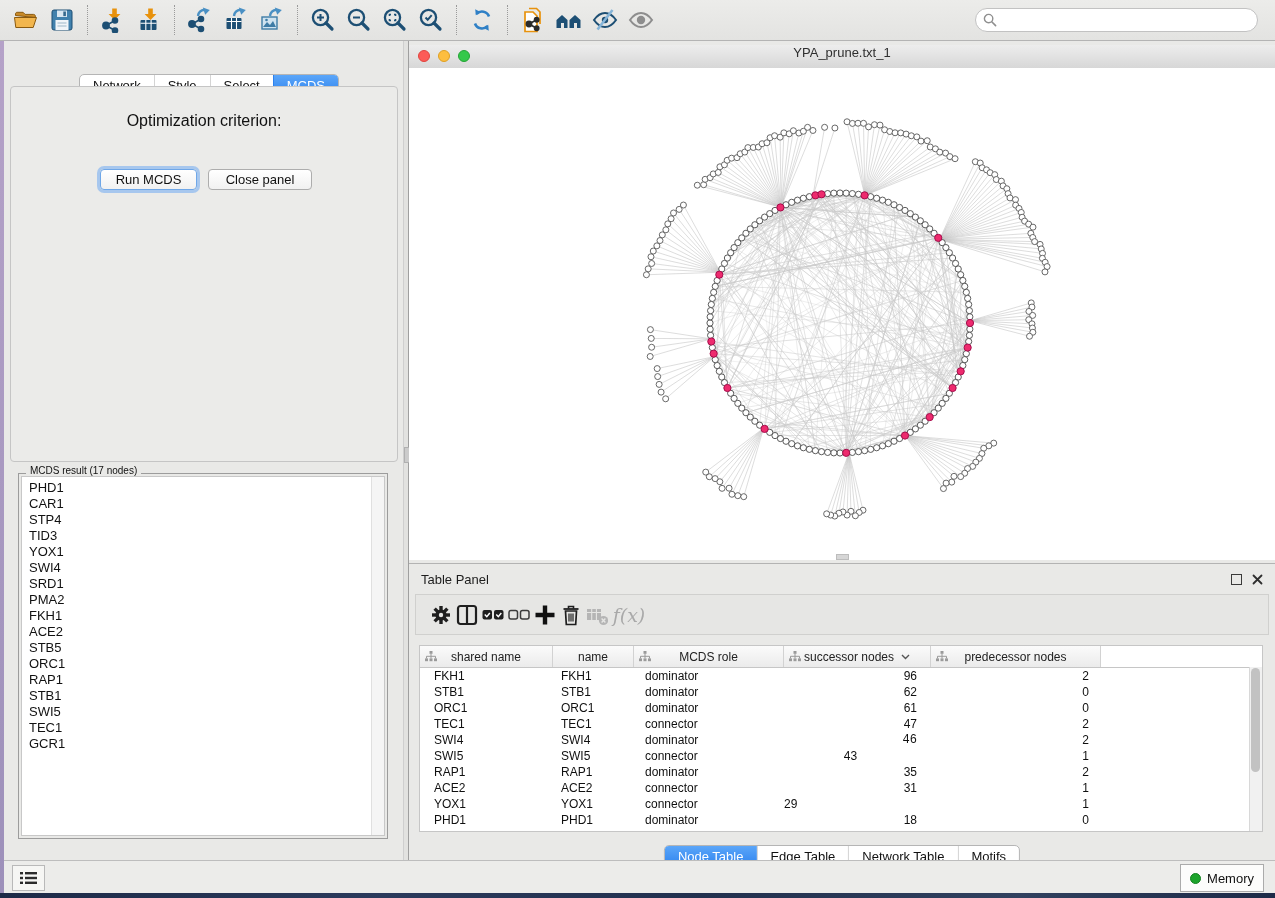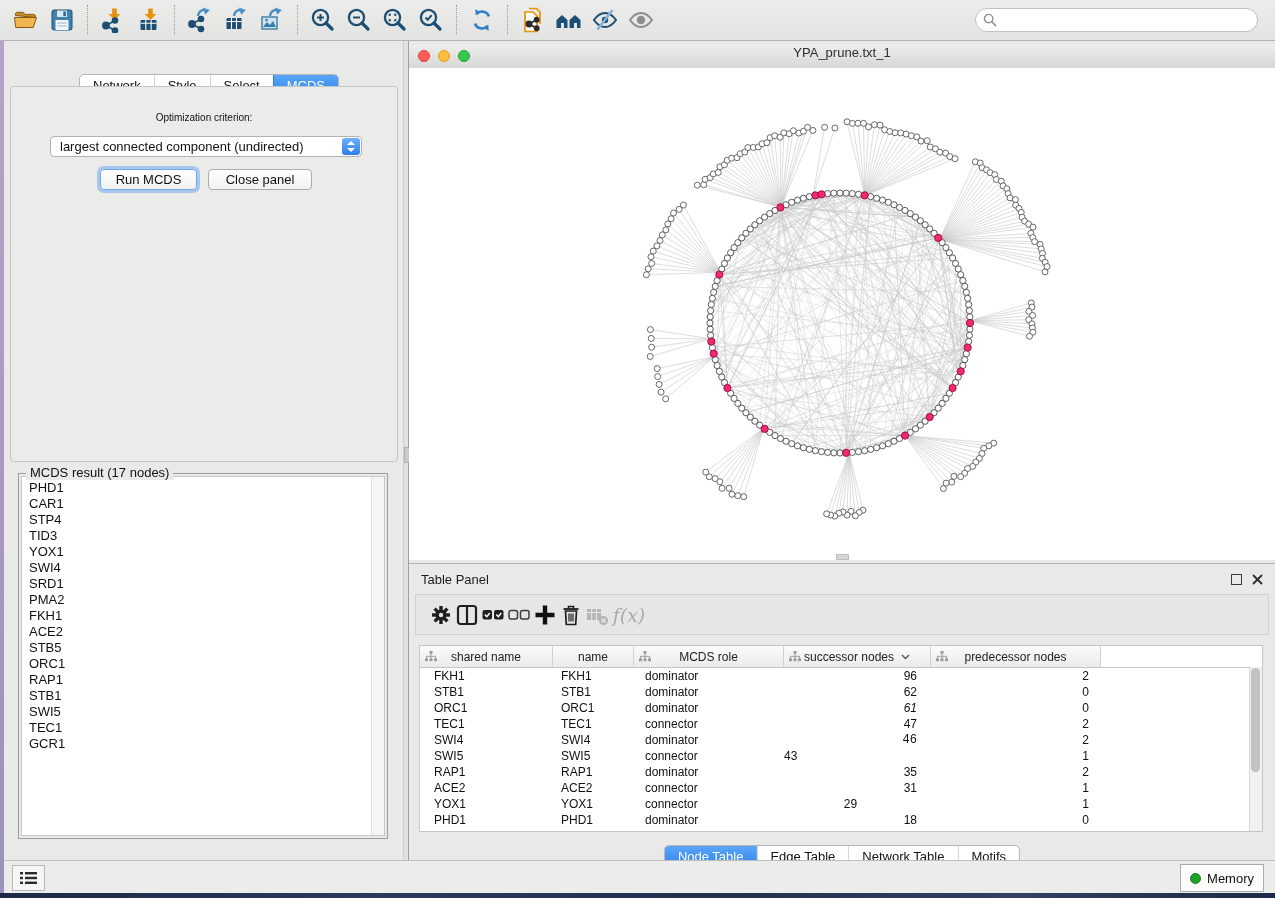--- a/index.html
+++ b/index.html
@@ -29,34 +29,34 @@
   .float-btn{width:9px;height:9px;border:1.6px solid #3a3a3a;display:inline-block;}
   .close-btn{display:inline-flex;}
   .seg{display:inline-flex;background:#fff;border:1px solid #b5b5b5;border-radius:5px;height:21px;
     font-size:13px;overflow:hidden;box-shadow:0 1px 0 rgba(255,255,255,.6);}
   .seg-item{display:flex;align-items:center;padding:0 13px;border-left:1px solid #d4d4d4;color:#111;white-space:nowrap;}
   .seg-item:first-child{border-left:none;}
   .seg-item.sel{background:linear-gradient(#5ba6f9,#2d82ee);color:#fff;border-left-color:#2d82ee;}
   .cp-tabs{position:absolute;left:75px;top:33px;}
   .cp-inner{position:absolute;left:6px;top:45px;width:386px;height:374px;background:#ebebe9;
     border:1px solid #c5c5c5;border-radius:4px;}
-  .opt-label{position:absolute;top:25px;left:0;width:100%;text-align:center;font-size:10px;color:#111;}
+  .opt-label{position:absolute;top:25px;left:0;width:100%;text-align:center;font-size:16px;color:#111;}
   .combo{position:absolute;left:39px;top:49px;width:312px;height:21px;background:#fff;border:1px solid #b2b2b2;
     border-radius:4px;font-size:13px;display:flex;align-items:center;padding-left:9px;box-sizing:border-box;color:#111;}
   .combo-stepper{position:absolute;right:1px;top:1px;width:18px;height:17px;border-radius:3px;
     background:linear-gradient(#6db1fa,#2d7fe9);}
   .combo-stepper:before,.combo-stepper:after{content:"";position:absolute;left:5px;border-left:4px solid transparent;border-right:4px solid transparent;}
   .combo-stepper:before{top:3px;border-bottom:4px solid #fff;}
   .combo-stepper:after{bottom:3px;border-top:4px solid #fff;}
   .cp-btn{position:absolute;height:21px;border:1px solid #adadad;border-radius:4px;box-sizing:border-box;
     background:linear-gradient(#ffffff,#f1f1f1);font-size:13px;color:#111;display:flex;align-items:center;justify-content:center;
     font-family:"Liberation Sans",sans-serif;}
   .cp-btn.focusring{border-color:#6fa7e8;box-shadow:0 0 0 3px rgba(112,170,242,.55);}
   .mcds-box{position:absolute;left:14px;top:426px;width:370px;height:372px;}
-  .mcds-legend{position:absolute;left:8px;top:-2px;background:#e9e9e7;padding:0 4px;font-size:13px;color:#111;z-index:2;}
+  .mcds-legend{position:absolute;left:8px;top:-2px;background:#e9e9e7;padding:0 4px;font-size:10px;color:#111;z-index:2;}
   .mcds-frame{position:absolute;left:0;top:6px;right:0;bottom:0;border:1px solid #9c9c9c;}
   .mcds-list{position:absolute;left:3px;top:9px;right:3px;bottom:3px;background:#fff;border:1px solid #c8c8c8;
     font-size:13px;line-height:16px;padding:3px 0 0 7px;overflow:hidden;color:#111;}
   .mcds-scroll{position:absolute;right:4px;top:10px;width:12px;bottom:4px;background:#f5f5f5;border-left:1px solid #e0e0e0;}
 
   
   .v-splitter{position:absolute;left:403px;top:41px;width:6px;height:819px;background:#e2e2e0;
     border-left:1px solid #cfcfcf;border-right:1px solid #9f9f9f;box-sizing:border-box;}
   .v-grip{position:absolute;left:0px;top:406px;width:4px;height:14px;background:#cbcbcb;border:1px solid #b0b0b0;}
 
@@ -263,24 +263,20 @@
 
   <div class="control-panel">
     <div class="cp-tabs seg">
         <div class="seg-item">Network</div>
         <div class="seg-item">Style</div>
         <div class="seg-item">Select</div>
         <div class="seg-item sel">MCDS</div>
       </div>
     <div class="cp-inner">
       <div class="opt-label">Optimization criterion:</div>
-      <div class="combo">
-        <span>largest connected component (undirected)</span>
-        <span class="combo-stepper"></span>
-      </div>
       <div class="cp-btn focusring" style="left:89px;top:82px;width:97px;">Run MCDS</div>
       <div class="cp-btn" style="left:197px;top:82px;width:104px;">Close panel</div>
     </div>
     <div class="mcds-box">
       <div class="mcds-legend">MCDS result (17 nodes)</div>
       <div class="mcds-frame"></div>
       <div class="mcds-list">
           <div>PHD1</div>
           <div>CAR1</div>
           <div>STP4</div>
@@ -1198,63 +1194,63 @@
               <div class="td" style="width: 133px; text-align: left; padding-left: 14px;">STB1</div>
               <div class="td" style="width: 81px; text-align: left; padding-left: 8px;">STB1</div>
               <div class="td" style="width: 150px; text-align: left; padding-left: 11px;">dominator</div>
               <div class="td" style="width: 147px; text-align: right; padding-right: 14px;">62</div>
               <div class="td" style="width: 170px; text-align: right; padding-right: 12px;">0</div>
             </div>
             <div class="tr">
               <div class="td" style="width: 133px; text-align: left; padding-left: 14px;">ORC1</div>
               <div class="td" style="width: 81px; text-align: left; padding-left: 8px;">ORC1</div>
               <div class="td" style="width: 150px; text-align: left; padding-left: 11px;">dominator</div>
-              <div class="td" style="width: 147px; text-align: right; padding-right: 14px; font-style: italic;">61</div>
+              <div class="td" style="width: 147px; text-align: right; padding-right: 14px;">61</div>
               <div class="td" style="width: 170px; text-align: right; padding-right: 12px;">0</div>
             </div>
             <div class="tr">
               <div class="td" style="width: 133px; text-align: left; padding-left: 14px;">TEC1</div>
               <div class="td" style="width: 81px; text-align: left; padding-left: 8px;">TEC1</div>
               <div class="td" style="width: 150px; text-align: left; padding-left: 11px;">connector</div>
               <div class="td" style="width: 147px; text-align: right; padding-right: 14px;">47</div>
               <div class="td" style="width: 170px; text-align: right; padding-right: 12px;">2</div>
             </div>
             <div class="tr">
               <div class="td" style="width: 133px; text-align: left; padding-left: 14px;">SWI4</div>
               <div class="td" style="width: 81px; text-align: left; padding-left: 8px;">SWI4</div>
               <div class="td" style="width: 150px; text-align: left; padding-left: 11px;">dominator</div>
               <div class="td" style="width: 147px; text-align: right; padding-right: 14px; font-family: Liberation Mono, monospace;">46</div>
               <div class="td" style="width: 170px; text-align: right; padding-right: 12px;">2</div>
             </div>
             <div class="tr">
               <div class="td" style="width: 133px; text-align: left; padding-left: 14px;">SWI5</div>
               <div class="td" style="width: 81px; text-align: left; padding-left: 8px;">SWI5</div>
               <div class="td" style="width: 150px; text-align: left; padding-left: 11px;">connector</div>
-              <div class="td" style="width: 147px; text-align: left; padding-right: 14px;">43</div>
+              <div class="td" style="width: 147px; text-align: center; padding-right: 14px;">43</div>
               <div class="td" style="width: 170px; text-align: right; padding-right: 12px;">1</div>
             </div>
             <div class="tr">
               <div class="td" style="width: 133px; text-align: left; padding-left: 14px;">RAP1</div>
               <div class="td" style="width: 81px; text-align: left; padding-left: 8px;">RAP1</div>
               <div class="td" style="width: 150px; text-align: left; padding-left: 11px;">dominator</div>
               <div class="td" style="width: 147px; text-align: right; padding-right: 14px;">35</div>
               <div class="td" style="width: 170px; text-align: right; padding-right: 12px;">2</div>
             </div>
             <div class="tr">
               <div class="td" style="width: 133px; text-align: left; padding-left: 14px;">ACE2</div>
               <div class="td" style="width: 81px; text-align: left; padding-left: 8px;">ACE2</div>
               <div class="td" style="width: 150px; text-align: left; padding-left: 11px;">connector</div>
               <div class="td" style="width: 147px; text-align: right; padding-right: 14px;">31</div>
               <div class="td" style="width: 170px; text-align: right; padding-right: 12px;">1</div>
             </div>
             <div class="tr">
               <div class="td" style="width: 133px; text-align: left; padding-left: 14px;">YOX1</div>
               <div class="td" style="width: 81px; text-align: left; padding-left: 8px;">YOX1</div>
               <div class="td" style="width: 150px; text-align: left; padding-left: 11px;">connector</div>
-              <div class="td" style="width: 147px; text-align: center; padding-right: 14px;">29</div>
+              <div class="td" style="width: 147px; text-align: left; padding-right: 14px;">29</div>
               <div class="td" style="width: 170px; text-align: right; padding-right: 12px;">1</div>
             </div>
             <div class="tr">
               <div class="td" style="width: 133px; text-align: left; padding-left: 14px;">PHD1</div>
               <div class="td" style="width: 81px; text-align: left; padding-left: 8px;">PHD1</div>
               <div class="td" style="width: 150px; text-align: left; padding-left: 11px;">dominator</div>
               <div class="td" style="width: 147px; text-align: right; padding-right: 14px;">18</div>
               <div class="td" style="width: 170px; text-align: right; padding-right: 12px;">0</div>
             </div>
           </div>

